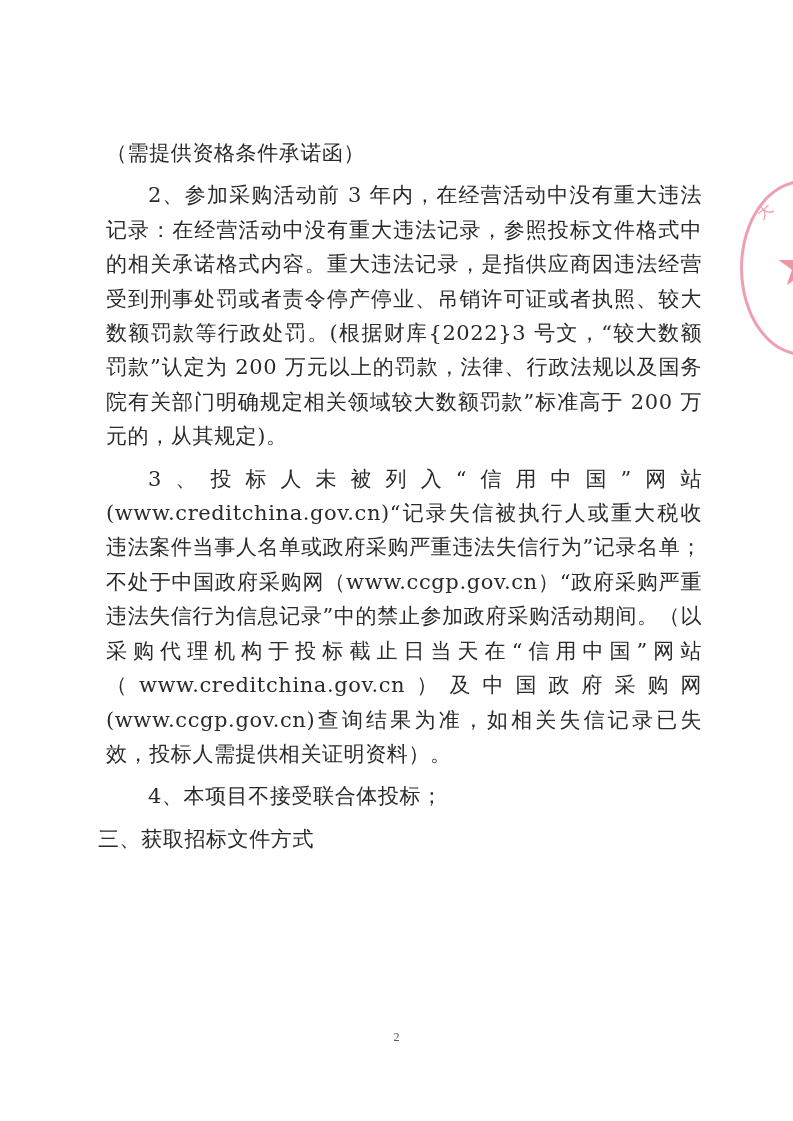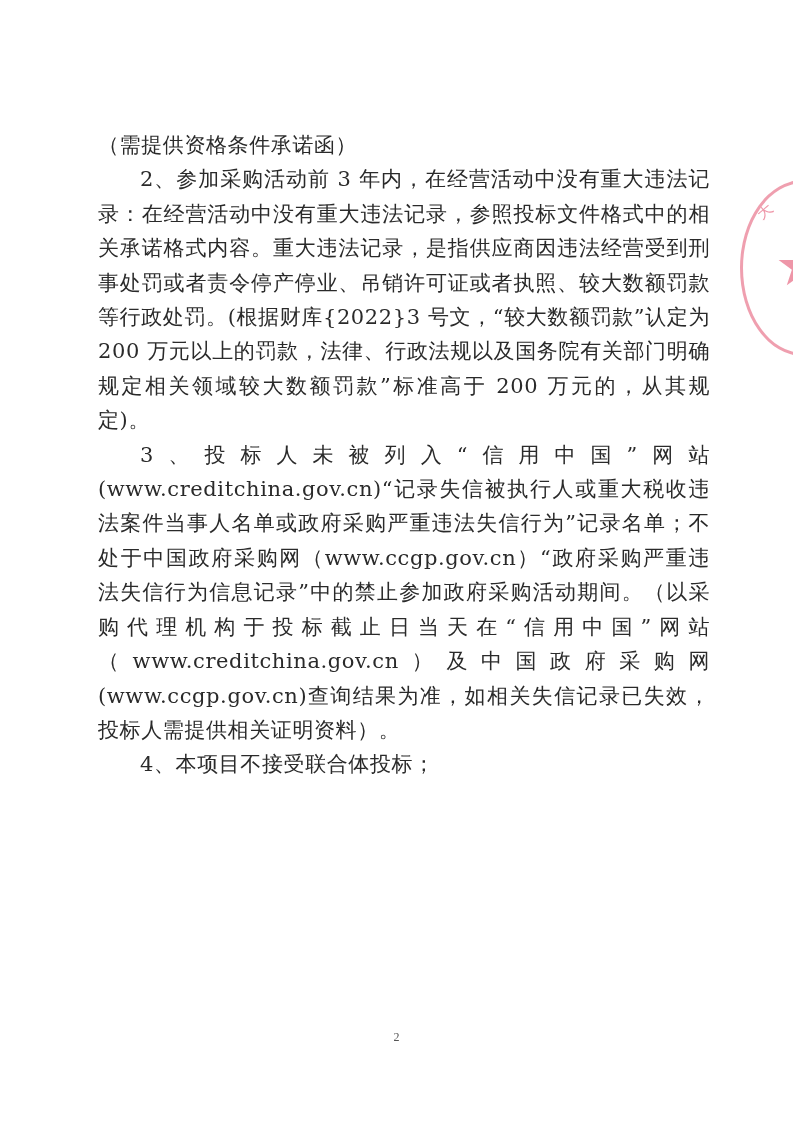--- a/index.html
+++ b/index.html
@@ -7,21 +7,21 @@
     .page {
       position: absolute; left: 0; top: 0; width: 793px; height: 1121px; background: #ffffff;
       font-family: "DejaVu Serif", "Liberation Serif", serif;
       color: #2a2a2a;
     }
     .body-text {
       position: absolute; left: 98px; top: 128px; width: 612px;
       font-size: 21px; line-height: 34.4px; letter-spacing: 0.6px;
       text-align: justify; text-justify: inter-character;
     }
-    .para { margin: 0; }
+    .para { margin: 8px; }
     .indent { text-indent: 42px; }
     .heading { margin: 0; }
     .page-number {
       position: absolute; left: 0; width: 793px; top: 1030px; text-align: center;
       font-family: "Liberation Serif", serif; font-size: 12px; color: #555;
     }
     .stamp {
       position: absolute; left: 740px; top: 180px; width: 120px; height: 170px;
       border: 3px solid rgba(226,80,110,0.55); border-radius: 50%;
       overflow: hidden;
@@ -43,16 +43,17 @@
   <div class="stamp">
     <span class="stamp-text">天</span>
     <span class="stamp-star">★</span>
   </div>
 
   <div class="body-text">
     <p class="para">（需提供资格条件承诺函）</p>
     <p class="para indent">2、参加采购活动前 3 年内，在经营活动中没有重大违法记录：在经营活动中没有重大违法记录，参照投标文件格式中的相关承诺格式内容。重大违法记录，是指供应商因违法经营受到刑事处罚或者责令停产停业、吊销许可证或者执照、较大数额罚款等行政处罚。(根据财库{2022}3 号文，“较大数额罚款”认定为 200 万元以上的罚款，法律、行政法规以及国务院有关部门明确规定相关领域较大数额罚款”标准高于 200 万元的，从其规定)。</p>
     <p class="para indent">3、投标人未被列入“信用中国”网站(www.creditchina.gov.cn)“记录失信被执行人或重大税收违法案件当事人名单或政府采购严重违法失信行为”记录名单；不处于中国政府采购网（www.ccgp.gov.cn）“政府采购严重违法失信行为信息记录”中的禁止参加政府采购活动期间。（以采购代理机构于投标截止日当天在“信用中国”网站（www.creditchina.gov.cn）及中国政府采购网(www.ccgp.gov.cn)查询结果为准，如相关失信记录已失效，投标人需提供相关证明资料）。</p>
     <p class="para indent">4、本项目不接受联合体投标；</p>
+    <p class="heading">三、获取招标文件方式</p>
   </div>
 
   <div class="page-number">2</div>
 </div>
 
 </body></html>

